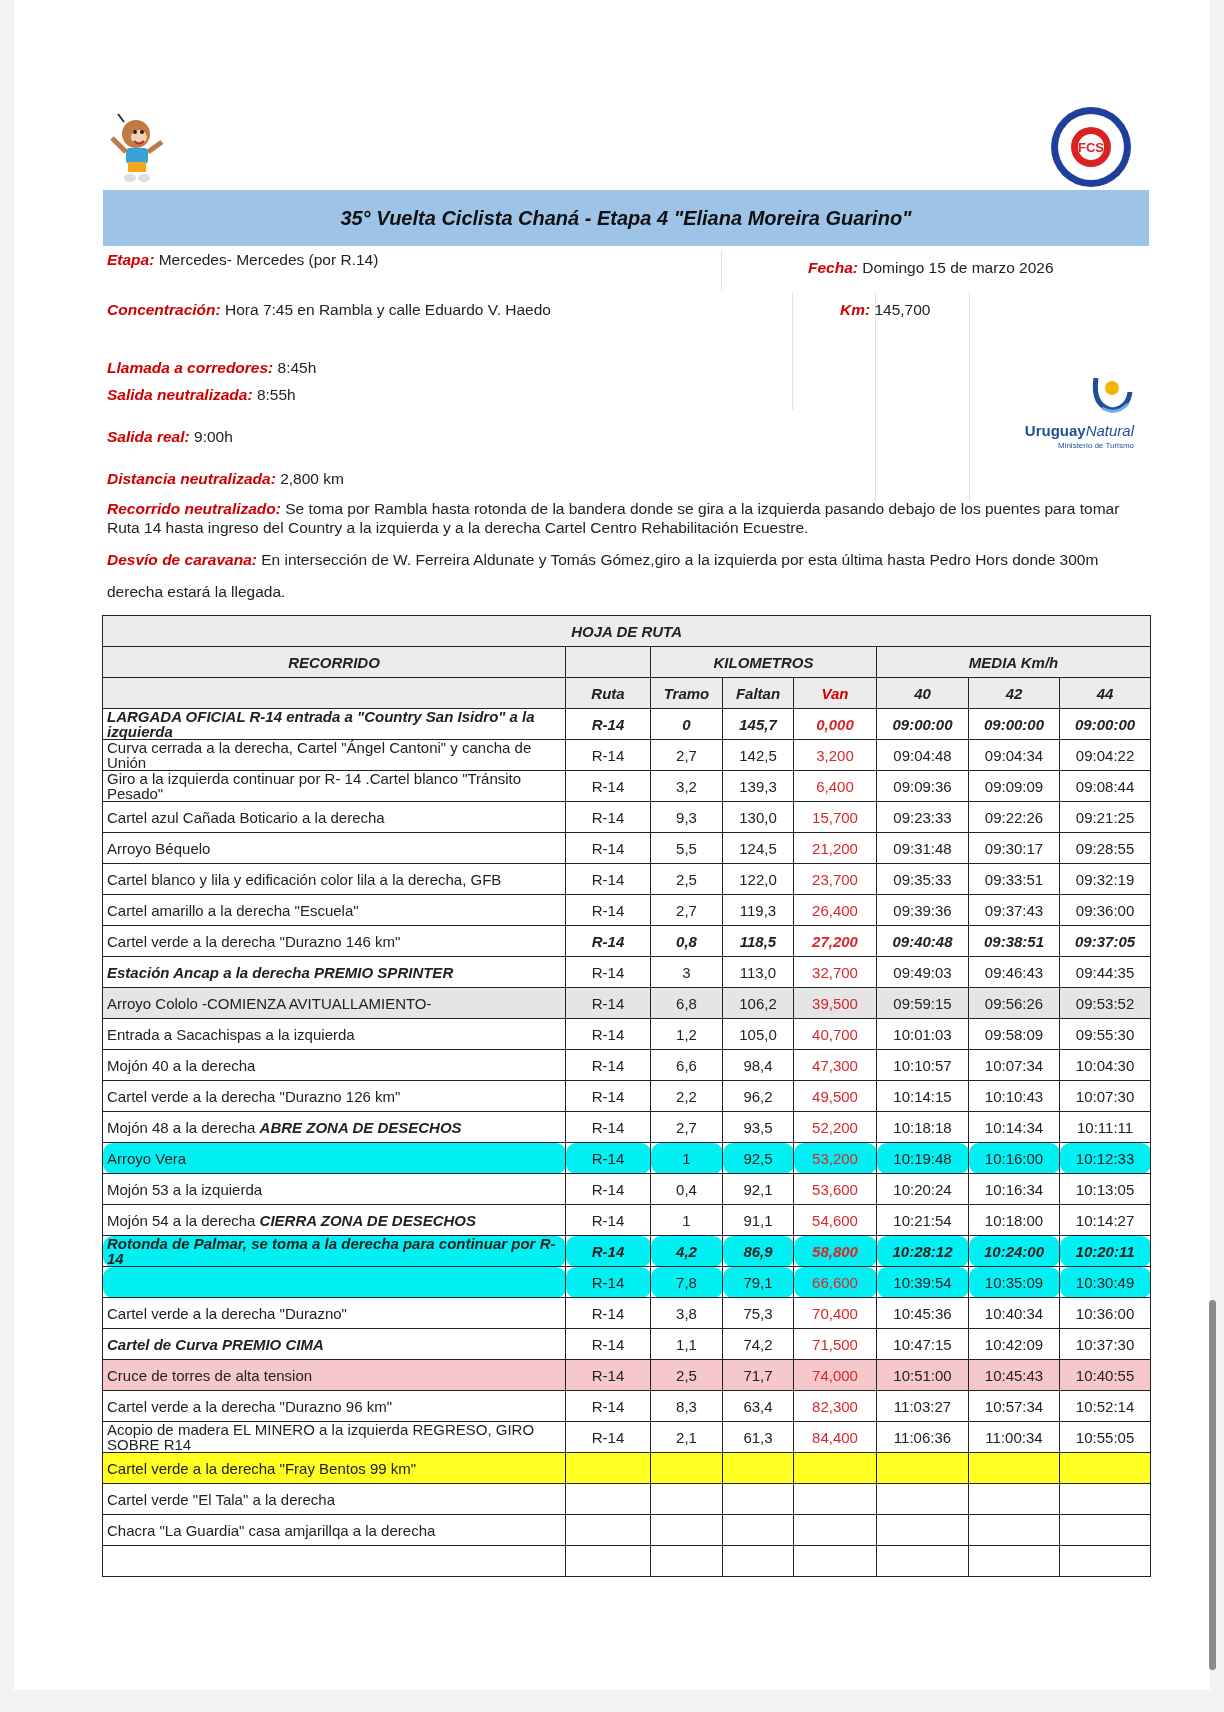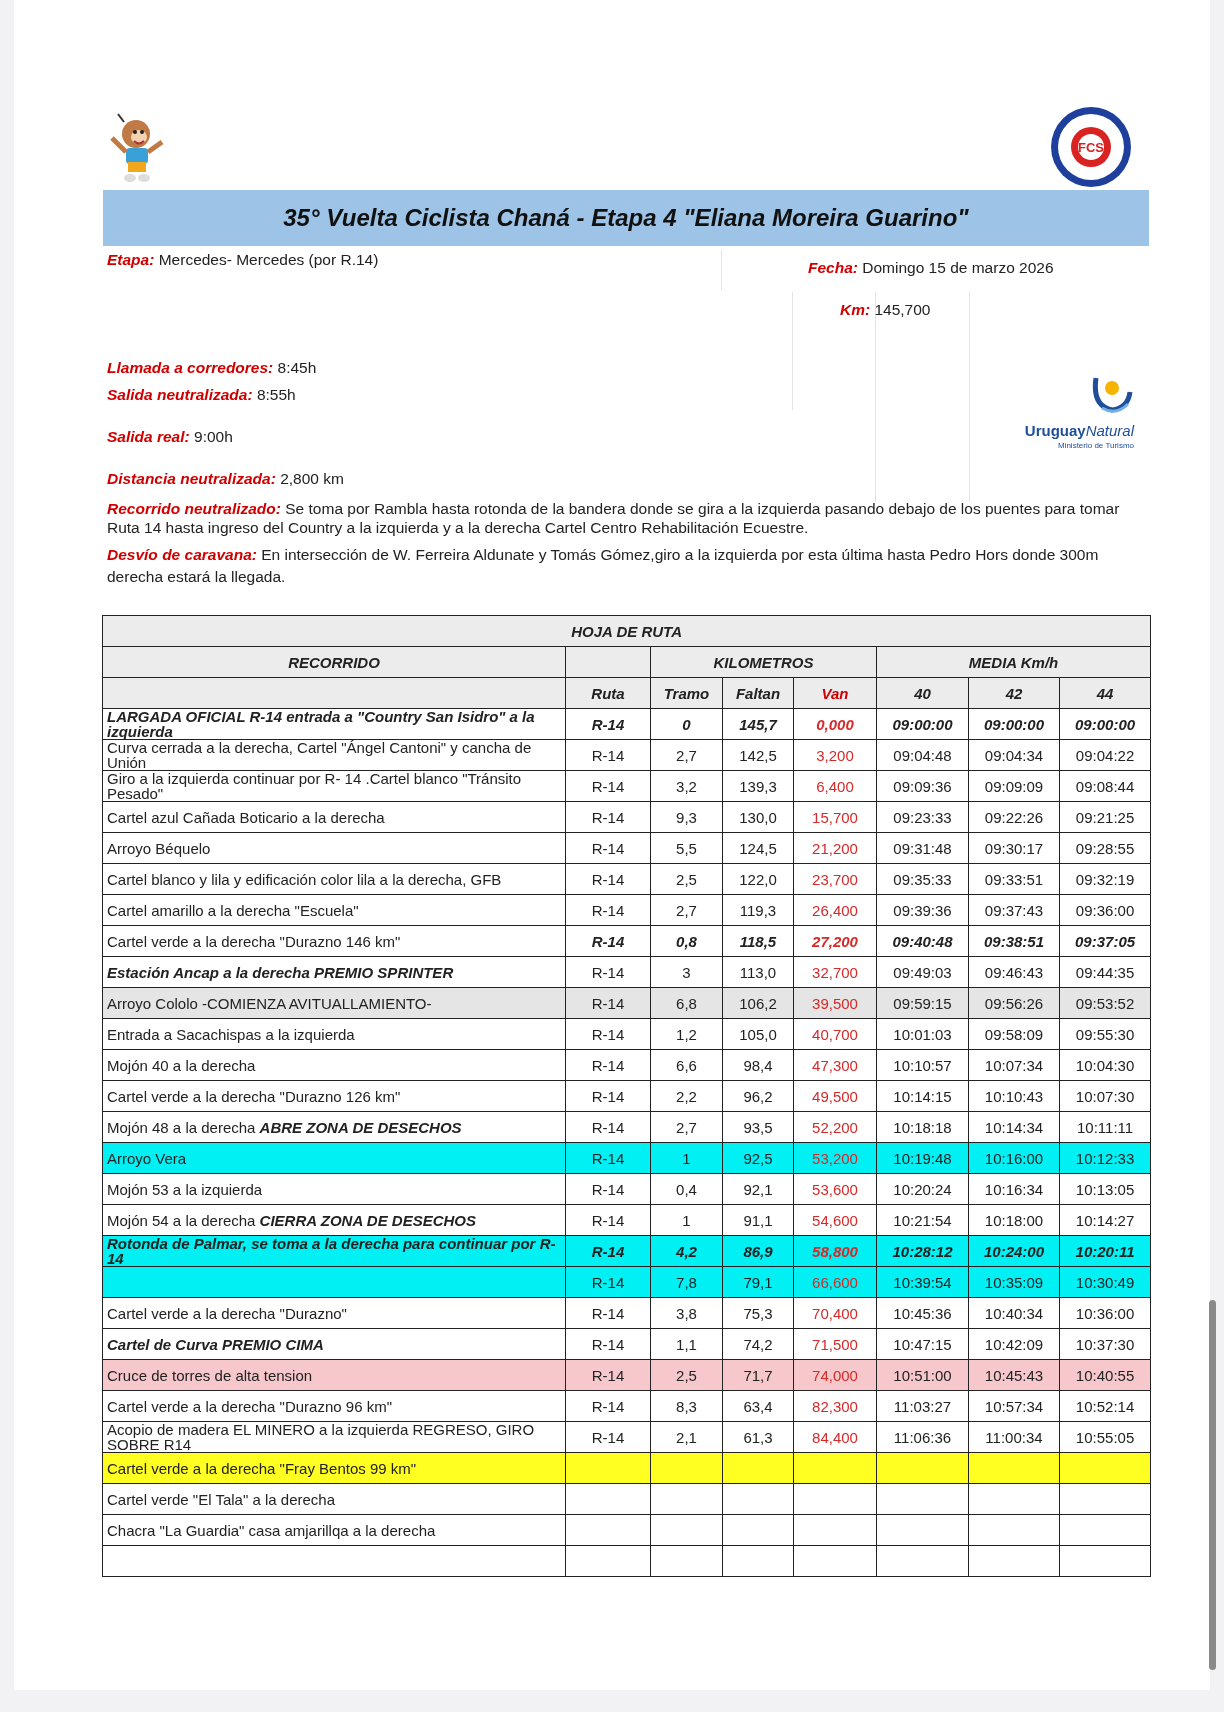--- a/index.html
+++ b/index.html
@@ -16,21 +16,21 @@
   .scrollbar {
     position: absolute; right: 8px; top: 1300px; width: 7px; height: 370px;
     background: #8a8a8a; border-radius: 4px;
   }
   .logo-left { position: absolute; left: 92px; top: 112px; width: 64px; height: 74px; }
   .logo-right { position: absolute; left: 1036px; top: 106px; width: 82px; height: 82px; }
   .title-bar {
     position: absolute; left: 89px; top: 190px; width: 1046px; height: 56px;
     background: #9dc3e6; display: flex; align-items: center; justify-content: center;
   }
-  .title-bar span { font-size: 24px; font-weight: bold; font-style: italic; color: #111; }
+  .title-bar span { font-size: 20px; font-weight: bold; font-style: italic; color: #111; }
 
   .info-line { position: absolute; left: 93px; font-size: 15.5px; color: #222; line-height: 20px; }
   .lbl { color: #d00000; font-weight: bold; font-style: italic; }
   .vline { position: absolute; width: 1px; background: #e3e3e3; }
 
   .uy-logo { position: absolute; left: 980px; top: 372px; width: 140px; height: 90px; text-align: right; }
   .uy-logo .uy-name { font-size: 15px; font-weight: bold; color: #1f4e9a; }
   .uy-logo .uy-name i { font-weight: normal; }
   .uy-logo .uy-sub { font-size: 8px; color: #1f4e9a; margin-top: 2px; }
 
@@ -42,21 +42,21 @@
   table.route td, table.route th {
     border: 1.5px solid #222; padding: 0 4px; overflow: hidden; white-space: nowrap;
   }
   table.route th { background: #ececec; font-style: italic; font-weight: bold; height: 30px; font-size: 15px; }
   table.route td { height: 30px; text-align: center; }
   table.route td.desc { text-align: left; white-space: normal; line-height: 15px; }
   table.route td.van { color: #d42a2a; }
   th.van-h { color: #d00000; }
   tr.bold td { font-weight: bold; font-style: italic; }
   tr.green td { background: #e5e5e5; }
-  tr.cyan td { background: #00f0f4; }
+  tr.cyan td { background: #00f0f4; border-radius: 10px; }
   tr.pink td { background: #f7c8cb; }
   tr.yellow td { background: #ffff22; }
   .em { font-weight: bold; font-style: italic; }
 </style>
 </head>
 <body>
 
 <div class="page">
 
   <svg class="logo-left" viewBox="0 0 64 74">
@@ -90,39 +90,42 @@
   <div class="vline" style="left:778px; top:292px; height:118px;"></div>
   <div class="vline" style="left:861px; top:292px; height:210px;"></div>
   <div class="vline" style="left:955px; top:292px; height:210px;"></div>
 
   <div class="info-line" style="top:250px;">
     <span class="lbl">Etapa:</span><span> Mercedes- Mercedes (por R.14)</span>
   </div>
   <div class="info-line" style="top:258px; left:794px;">
     <span class="lbl">Fecha:</span><span> Domingo 15 de marzo 2026</span>
   </div>
+  <div class="info-line" style="top:300px;">
+    <span class="lbl">Concentración:</span><span> Hora 7:45 en Rambla y calle Eduardo V. Haedo</span>
+  </div>
   <div class="info-line" style="top:300px; left:826px;">
     <span class="lbl">Km:</span><span> 145,700</span>
   </div>
   <div class="info-line" style="top:358px;">
     <span class="lbl">Llamada a corredores:</span><span> 8:45h</span>
   </div>
   <div class="info-line" style="top:385px;">
     <span class="lbl">Salida neutralizada:</span><span> 8:55h</span>
   </div>
   <div class="info-line" style="top:427px;">
     <span class="lbl">Salida real:</span><span> 9:00h</span>
   </div>
   <div class="info-line" style="top:469px;">
     <span class="lbl">Distancia neutralizada:</span><span> 2,800 km</span>
   </div>
   <div class="info-line" style="top:499px; width:1040px; line-height:19px;">
     <span class="lbl">Recorrido neutralizado:</span><span> Se toma por Rambla hasta rotonda de la bandera donde se gira a la izquierda pasando debajo de los puentes para tomar Ruta 14 hasta ingreso del Country a la izquierda y a la derecha Cartel Centro Rehabilitación Ecuestre.</span>
   </div>
-  <div class="info-line" style="top:544px; width:1040px; line-height:22px;">
+  <div class="info-line" style="top:544px; width:1040px; line-height:32px;">
     <span class="lbl">Desvío de caravana:</span><span> En intersección de W. Ferreira Aldunate y Tomás Gómez,giro a la izquierda por esta última hasta Pedro Hors donde 300m derecha estará la llegada.</span>
   </div>
 
   <div class="uy-logo">
     <svg width="44" height="46" viewBox="0 0 44 46">
       <circle cx="22" cy="16" r="7" fill="#f5b400"></circle>
       <path d="M6 6 Q2 34 22 38 Q38 36 40 20" stroke="#1f4e9a" stroke-width="5" fill="none"></path>
       <path d="M12 36 Q26 44 38 32" stroke="#6fb0e8" stroke-width="3" fill="none"></path>
     </svg>
     <div class="uy-name"><span>Uruguay</span><i>Natural</i></div>

